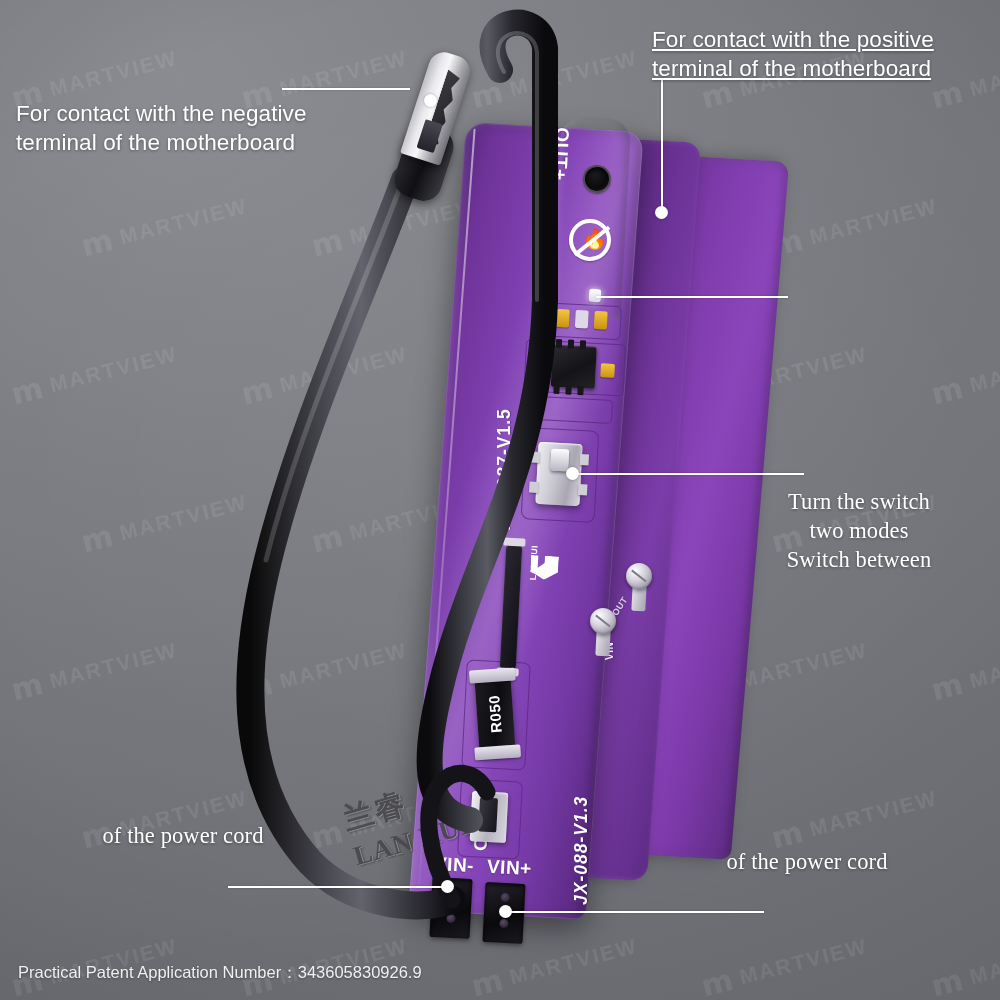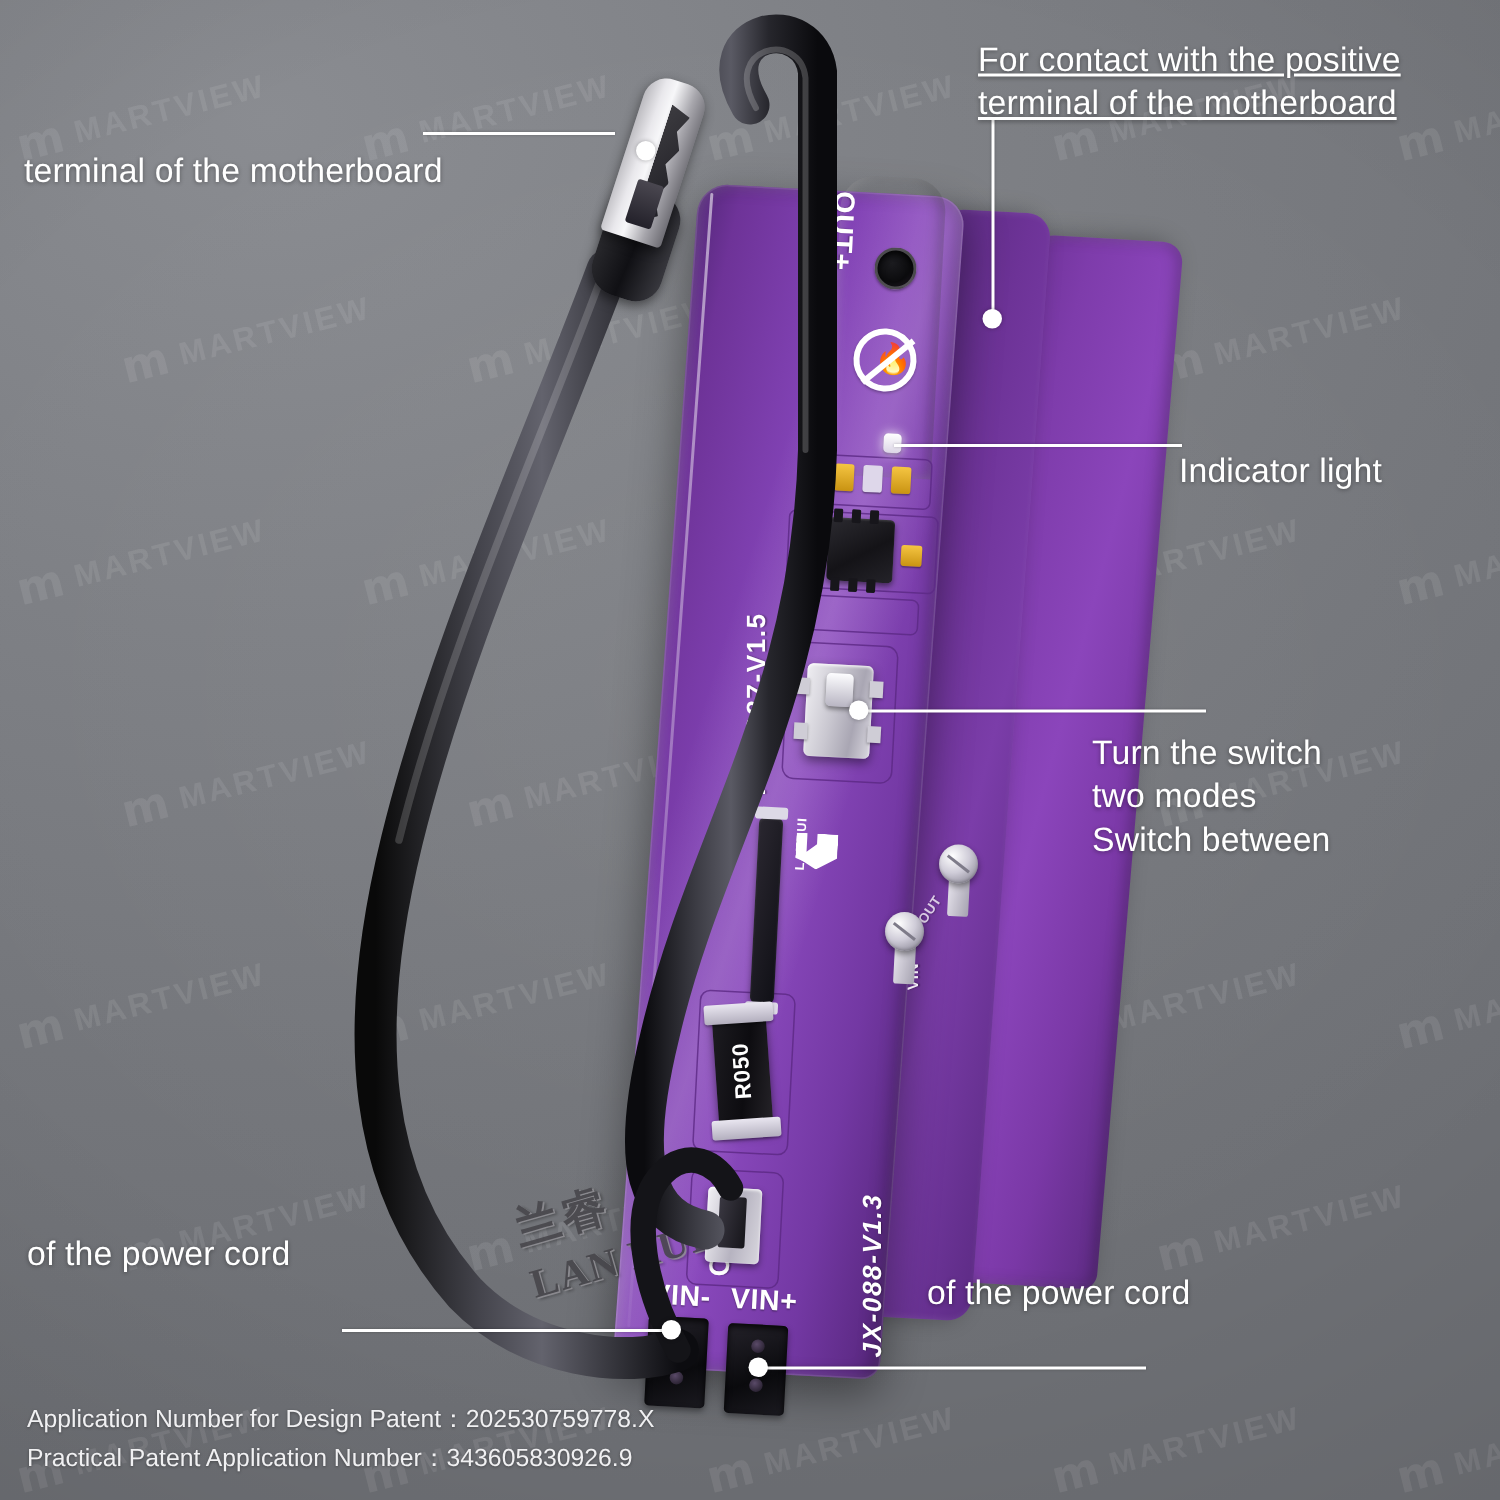--- a/index.html
+++ b/index.html
@@ -46,21 +46,21 @@
   
   .callout{
     position:absolute;
     color:#fff;
     font-size:22.5px;
     line-height:1.28;
     letter-spacing:.1px;
     text-shadow:0 1px 3px rgba(0,0,0,.38);
     z-index:40;
   }
-  .callout.c{ text-align:left; }
+  .callout.c{ text-align:center;font-family:Liberation Serif, serif; }
   .callout.l{ text-align:left; }
 
   
   .ln{ position:absolute; background:#fff; z-index:38; box-shadow:0 0 2px rgba(0,0,0,.25); }
   .ln.h{ height:2px; }
   .ln.v{ width:2px; }
   .dot{
     position:absolute; width:13px; height:13px; border-radius:50%;
     background:#fff; z-index:39; box-shadow:0 0 3px rgba(0,0,0,.3);
   }
@@ -713,45 +713,42 @@
   <div class="ln h" style="left:572px; top:473px; width:232px;"></div>
   <div class="dot" style="left:566px; top:467px;"></div>
 
   <div class="ln h" style="left:228px; top:886px; width:220px;"></div>
   <div class="dot" style="left:441px; top:880px;"></div>
 
   <div class="ln h" style="left:504px; top:911px; width:260px;"></div>
   <div class="dot" style="left:499px; top:905px;"></div>
 
   <div class="callout l" style="left:16px; top:100px; width:360px;">
+    <div>For contact with the negative</div>
     <div>terminal of the motherboard</div>
   </div>
 
   <div class="callout l" style="left:652px; top:26px; width:372px;text-decoration:underline;">
     <div>For contact with the positive</div>
     <div>terminal of the motherboard</div>
   </div>
 
-  <div class="callout l" style="left:786px; top:300px; width:210px;">
-    <div>Indicator light</div>
-  </div>
 
   <div class="callout c" style="left:728px; top:488px; width:262px;">
     <div>Turn the switch</div>
     <div>two modes</div>
     <div>Switch between</div>
   </div>
 
   <div class="callout c" style="left:18px; top:822px; width:330px;">
     <div>of the power cord</div>
   </div>
 
   <div class="callout c" style="left:618px; top:848px; width:378px;">
     <div>of the power cord</div>
   </div>
 
   <div class="footer">
-    <div>Application Number for Design Patent：202530759778.X</div>
     <div>Practical Patent Application Number：343605830926.9</div>
   </div>
 
   <div class="bg-vignette"></div>
 </div>
 
 </body></html>

